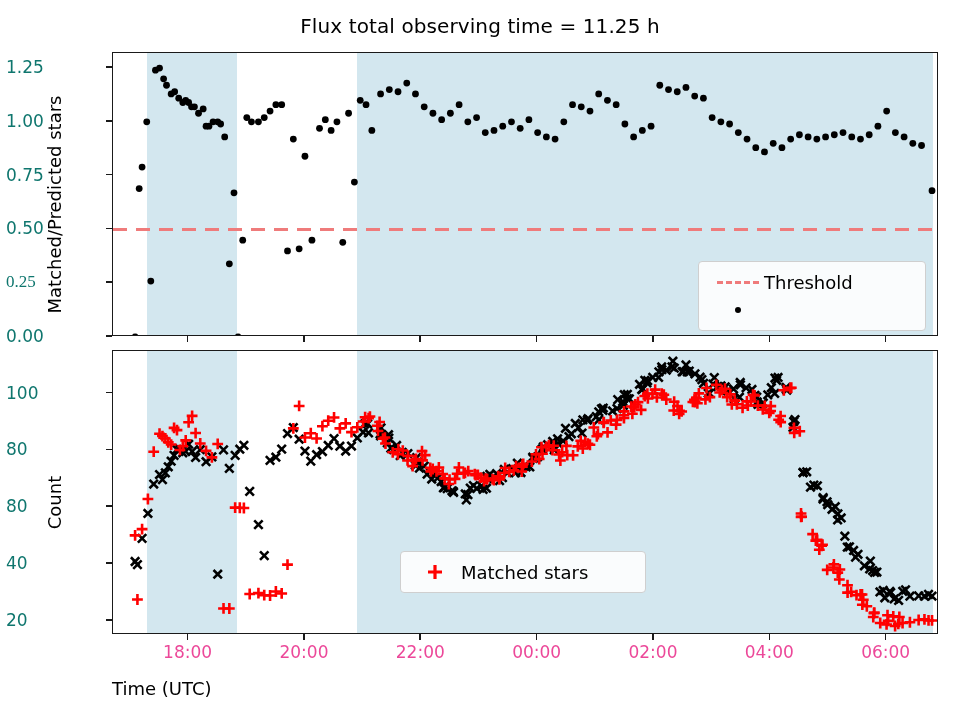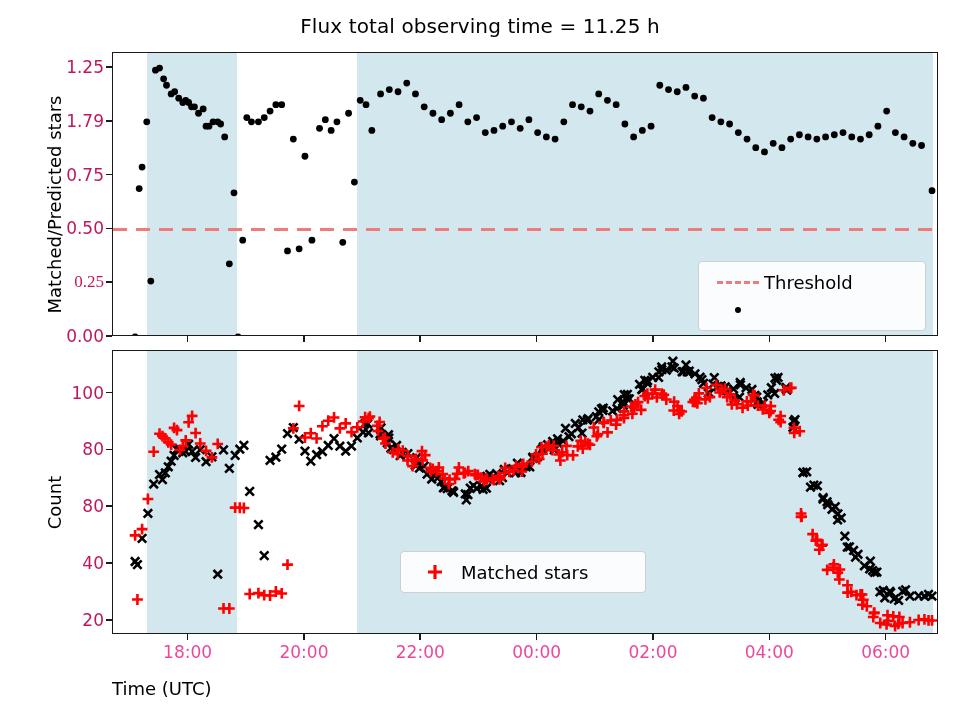--- a/index.html
+++ b/index.html
@@ -61,23 +61,23 @@
   svg.layer {
     position: absolute;
     left: 0;
     top: 0;
     overflow: visible;
   }
   
   .ytick-label {
     position: absolute;
     right: 0;
-    text-align: right;
+    text-align: left;
     font-size: 17px;
-    color: #be185d;
+    color: #0f766e;
     transform: translateY(-50%);
     white-space: nowrap;
   }
   .ytick-mark {
     position: absolute;
     width: 6px;
     height: 1.6px;
     background: #1a1a1a;
   }
   .xtick-label {
@@ -308,21 +308,21 @@
 
   <div id="top-yticks">
       <div class="ytick-label" style="top: 336px; width: 98px; left: 6px;">0.00</div>
       <div class="ytick-mark" style="left: 106px; top: 335.2px;"></div>
       <div class="ytick-label" style="top: 282.212px; width: 98px; left: 6px; font-family: Liberation Serif, serif;">0.25</div>
       <div class="ytick-mark" style="left: 106px; top: 281.412px;"></div>
       <div class="ytick-label" style="top: 228.424px; width: 98px; left: 6px;">0.50</div>
       <div class="ytick-mark" style="left: 106px; top: 227.624px;"></div>
       <div class="ytick-label" style="top: 174.636px; width: 98px; left: 6px;">0.75</div>
       <div class="ytick-mark" style="left: 106px; top: 173.836px;"></div>
-      <div class="ytick-label" style="top: 120.848px; width: 98px; left: 6px;">1.79</div>
+      <div class="ytick-label" style="top: 120.848px; width: 98px; left: 6px;">1.00</div>
       <div class="ytick-mark" style="left: 106px; top: 120.048px;"></div>
       <div class="ytick-label" style="top: 67.0606px; width: 98px; left: 6px;">1.25</div>
       <div class="ytick-mark" style="left: 106px; top: 66.2606px;"></div>
     </div>
 
   <div class="legend" id="legend-top">
     <div class="legend-row">
       <span class="legend-mark">
           <span class="dash-swatch"></span>
         </span>

